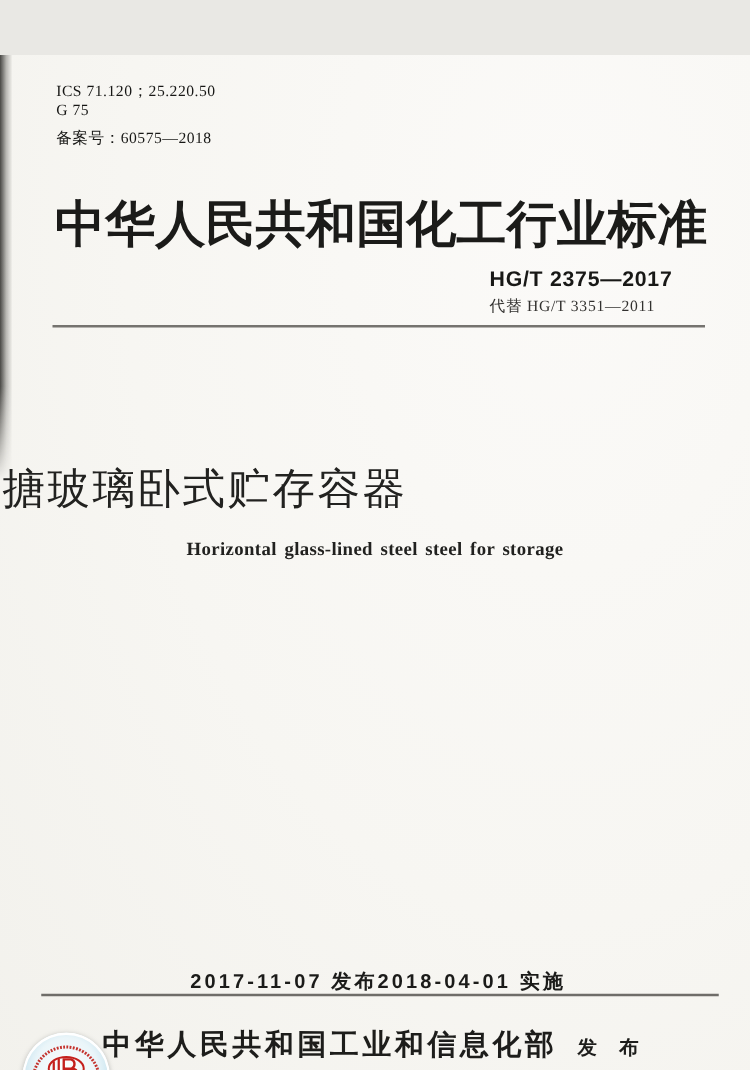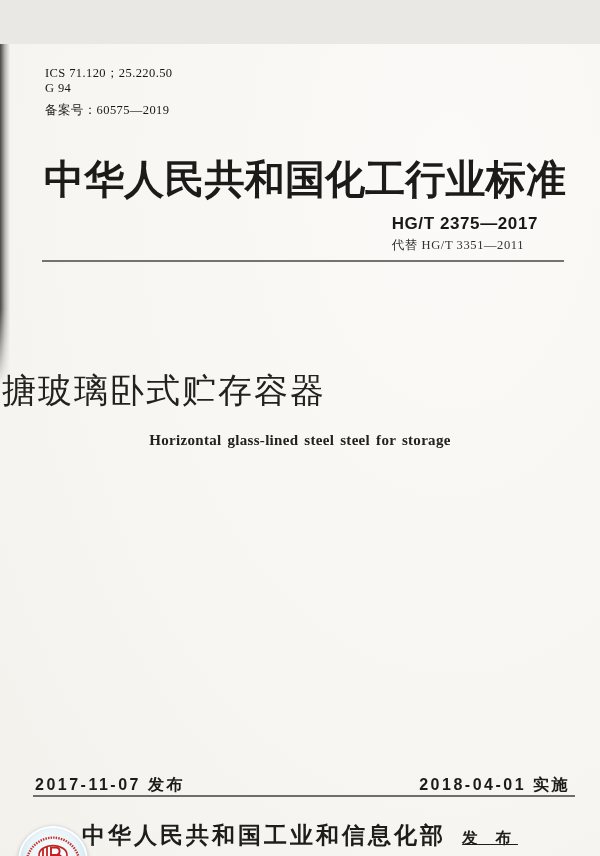--- a/index.html
+++ b/index.html
@@ -113,21 +113,21 @@
     letter-spacing: 0.3px;
     word-spacing: 2px;
     color: #21211f;
   }
 
   
   .dates-row {
     position: absolute;
     left: 35px; right: 30px; top: 731px;
     display: flex;
-    justify-content: space-between;
+    justify-content: center;
     font-family: "Liberation Sans", sans-serif;
     font-weight: bold;
     font-size: 16px;
     letter-spacing: 2.5px;
     color: #1b1b19;
   }
   .rule-bottom {
     position: absolute;
     left: 33px; right: 25px; top: 751px;
     height: 2px;
@@ -149,42 +149,41 @@
     font-size: 23px;
     letter-spacing: 3px;
     color: #1d1d1b;
   }
   .publish-label {
     font-family: "Liberation Serif", serif;
     font-weight: bold;
     font-size: 15.5px;
     letter-spacing: 7px;
     color: #1d1d1b;
-    text-decoration: underline;
   }
 
   
   .seal {
     position: absolute;
     left: 17px; top: 781px;
     width: 72px; height: 72px;
     filter: drop-shadow(0 1px 2px rgba(0,0,0,0.25));
   }
 </style>
 </head>
 <body>
 
 <div class="page">
 
   <div class="scan-edge"></div>
 
   <div class="codes">
     <div>ICS 71.120；25.220.50</div>
-    <div>G 94</div>
-    <div class="record">备案号：60575—2019</div>
+    <div>G 75</div>
+    <div class="record">备案号：60575—2018</div>
   </div>
 
 
   <div class="std-title">
       <span>中</span>
       <span>华</span>
       <span>人</span>
       <span>民</span>
       <span>共</span>
       <span>和</span>

